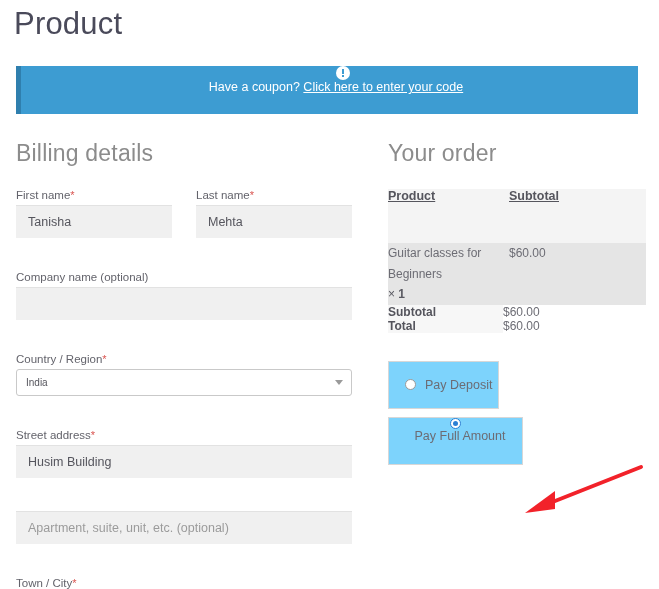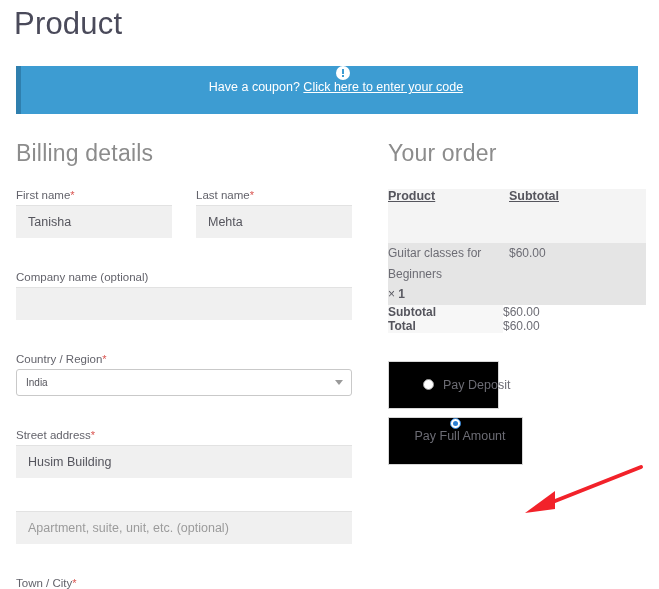--- a/index.html
+++ b/index.html
@@ -175,24 +175,24 @@
   .tot-value {
     background: #ffffff;
     padding: 16px 0 16px 6px;
     color: #6c6c74;
   }
 
   
   .pay-options { margin-top: 28px; }
   .pay-box {
     border: 1px solid #d7d7d7;
-    background: #000000;
+    background: #7dd3fc;
     display: flex;
     align-items: center;
-    padding: 0 34px;
+    padding: 0 16px;
     height: 48px;
     margin-bottom: 8px;
     cursor: pointer;
   }
   .pay-box.deposit { width: 111px; }
   .pay-box.full    { width: 135px; flex-direction: column; }
 
   .radio {
     width: 11px; height: 11px;
     border-radius: 50%;

